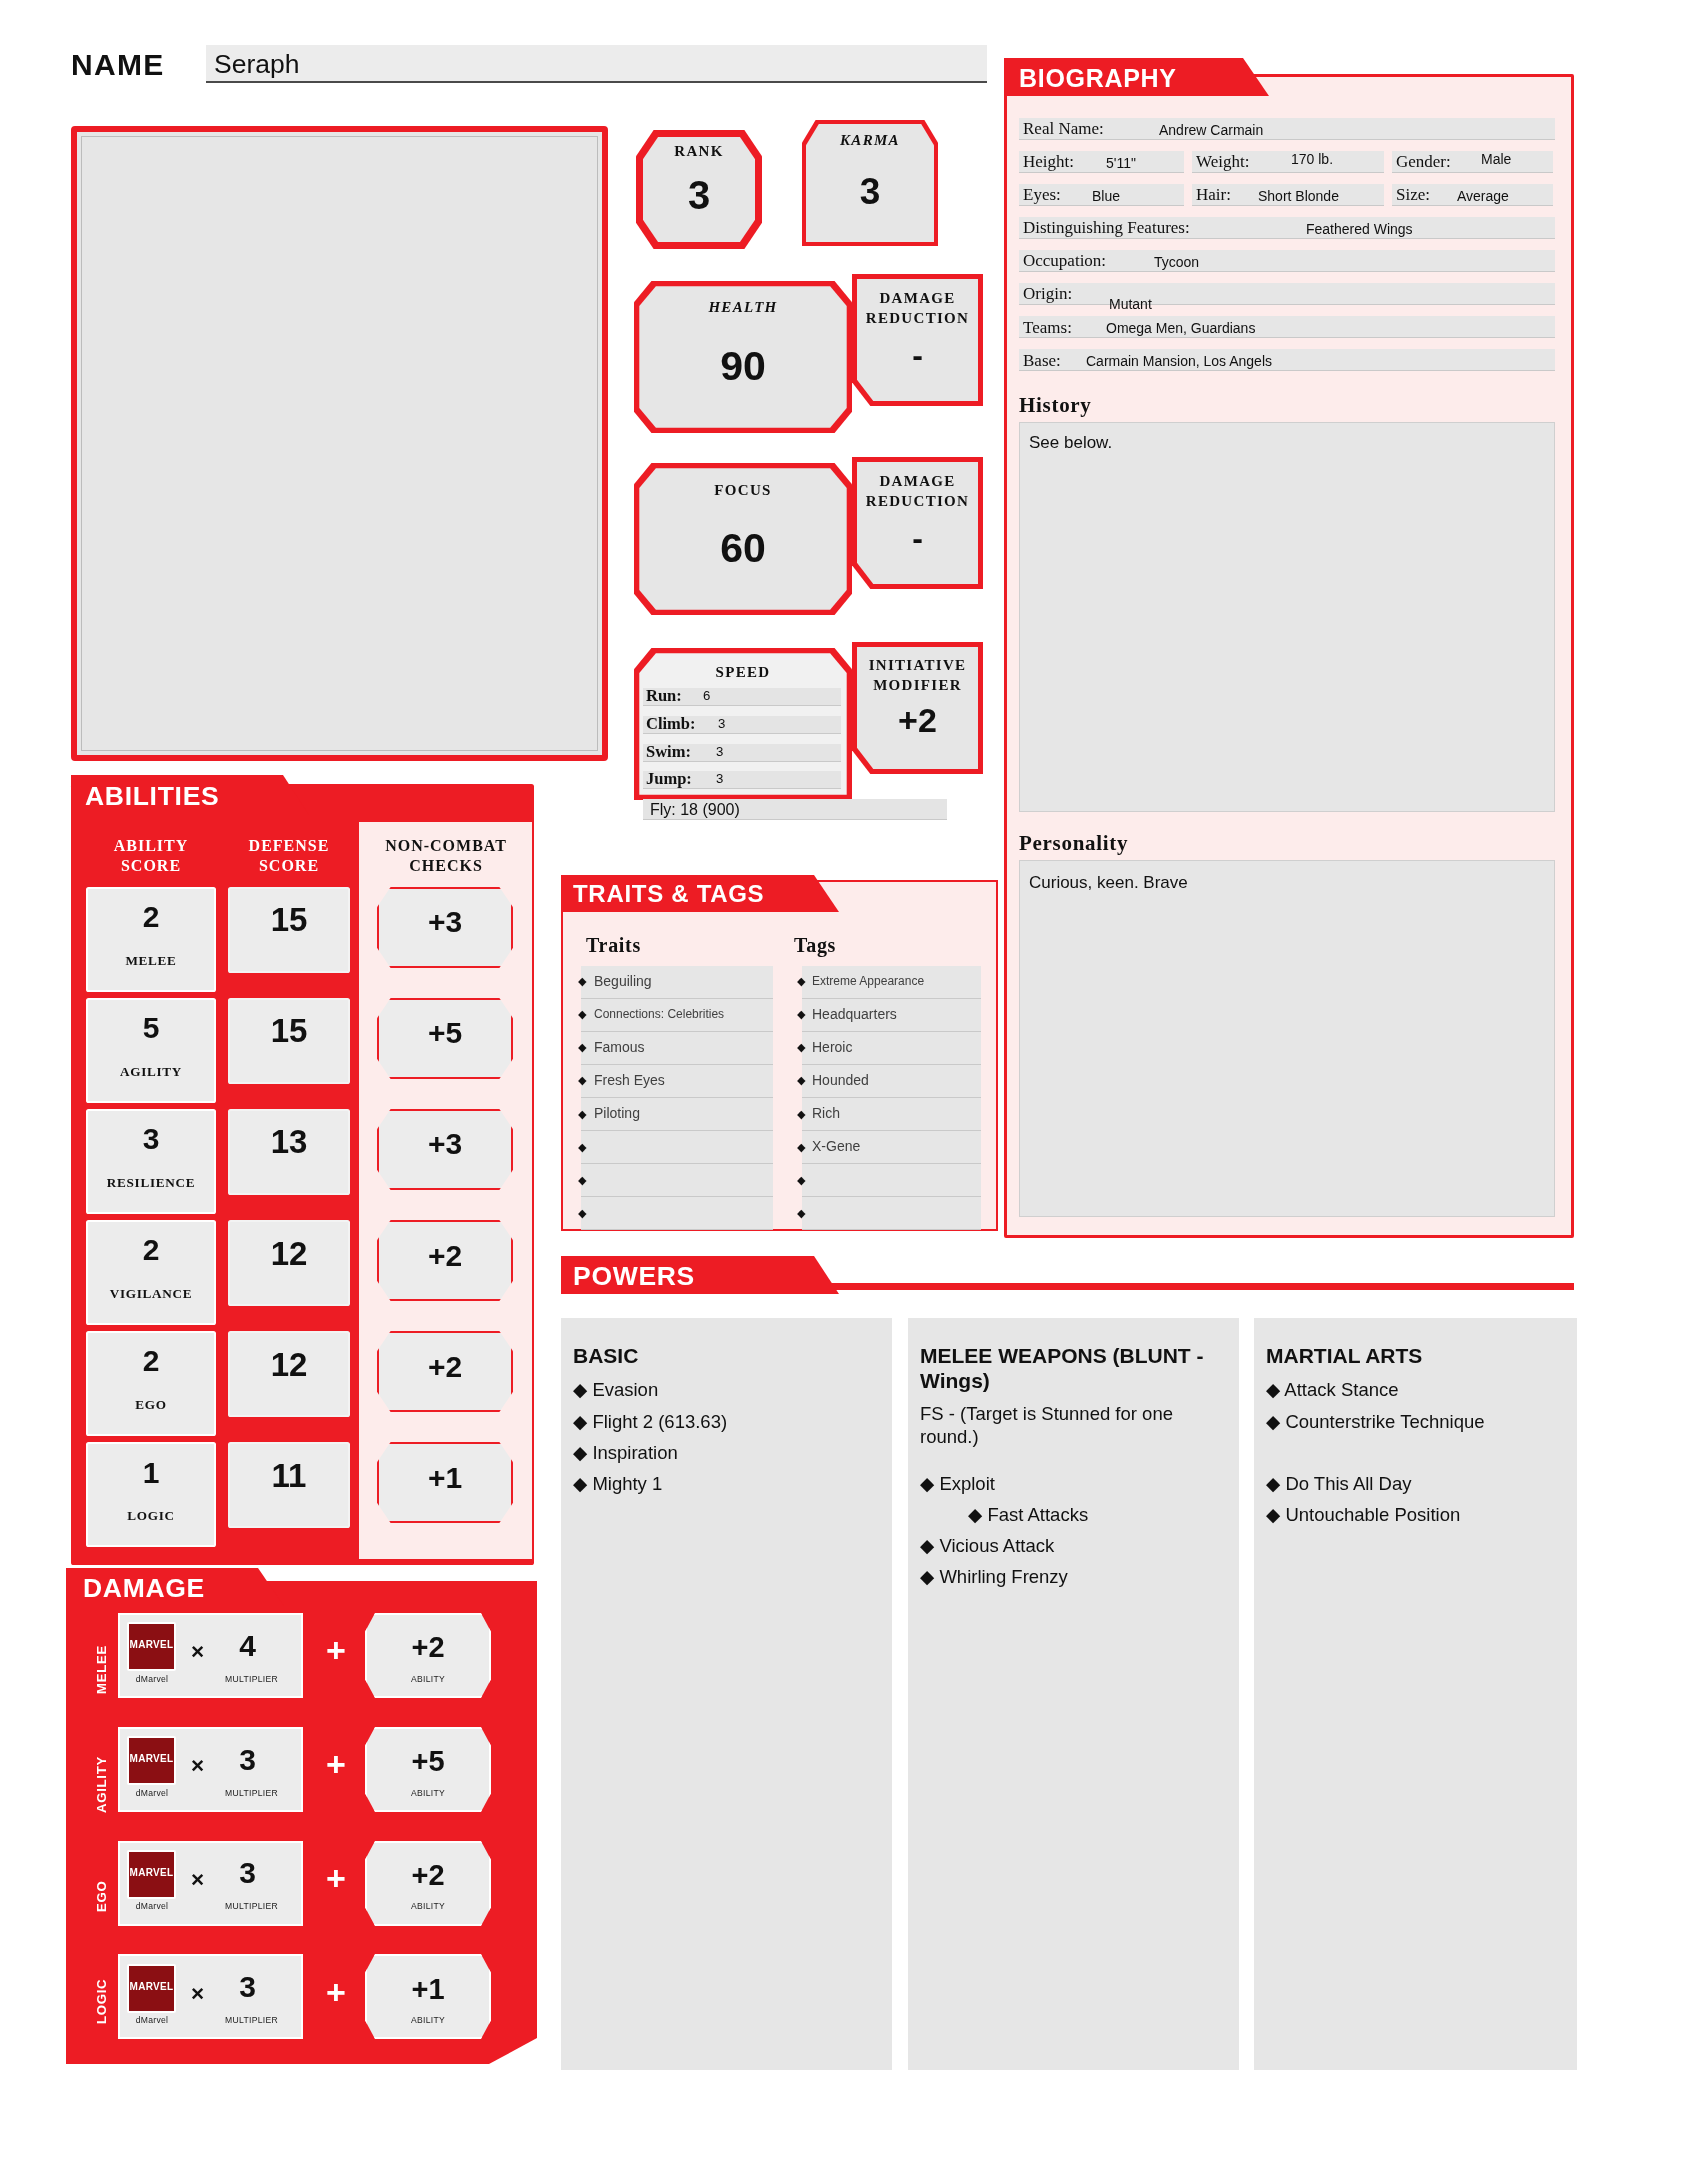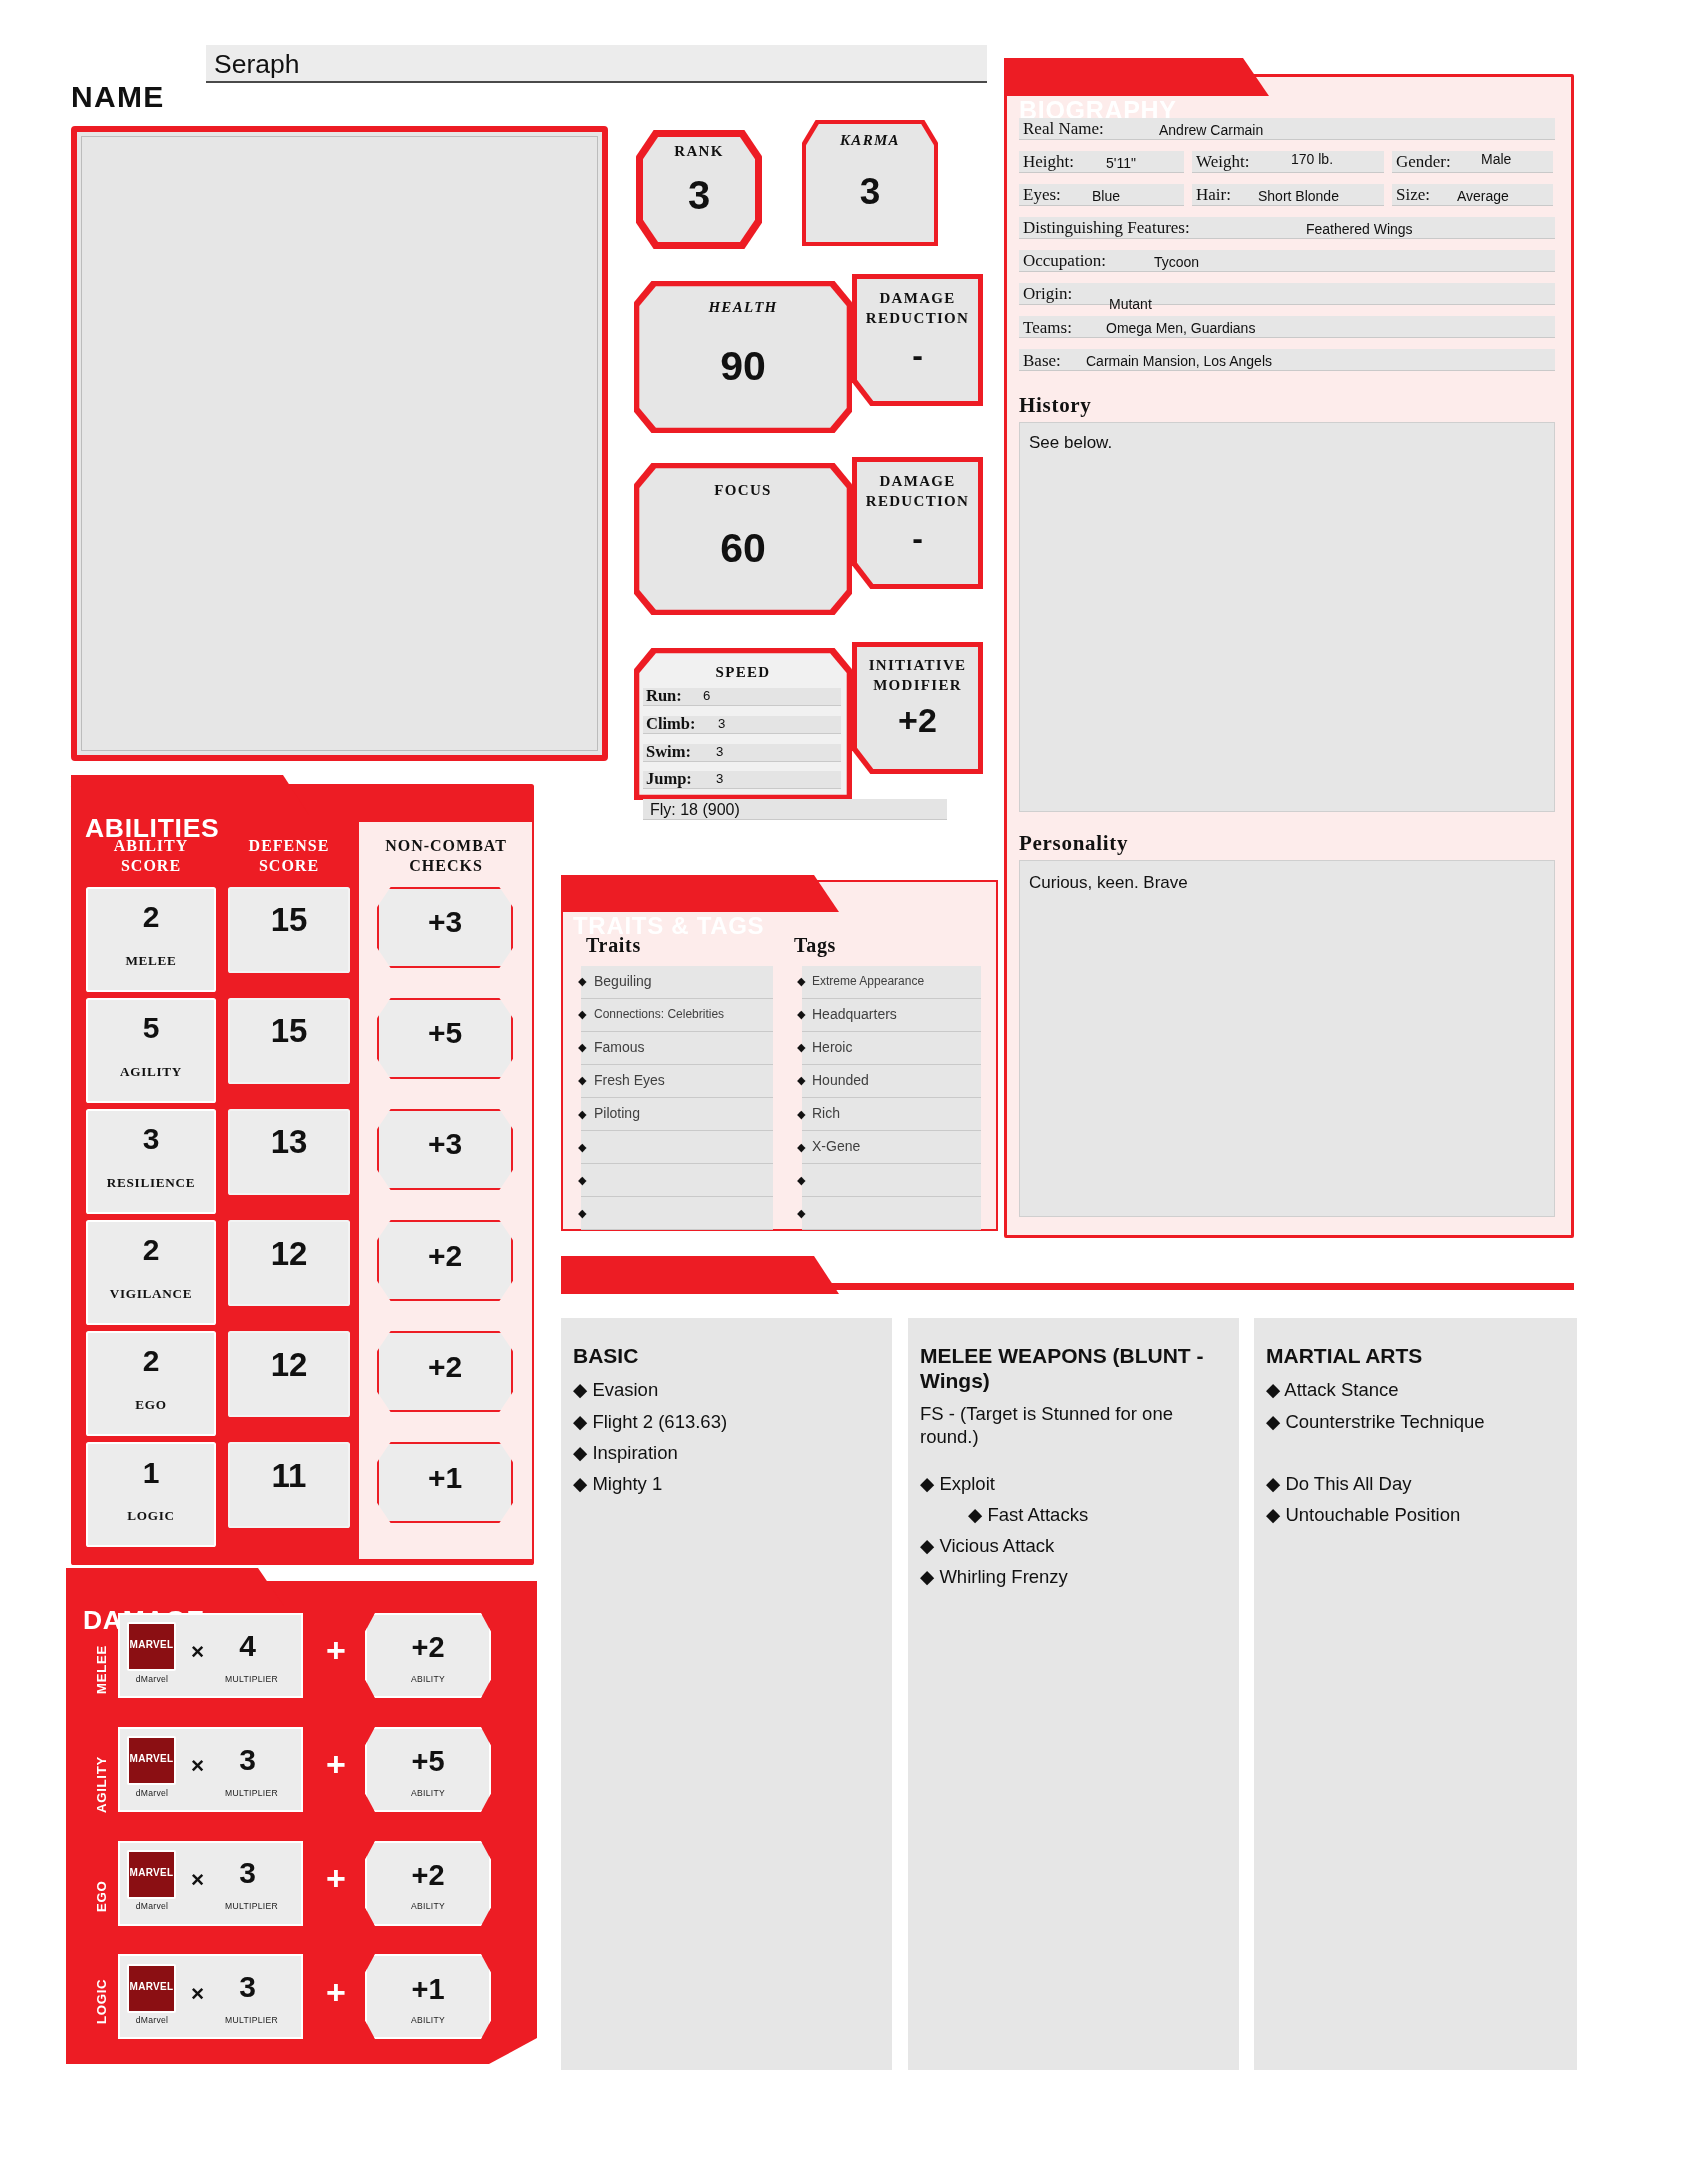--- a/index.html
+++ b/index.html
@@ -19,21 +19,20 @@
     position: absolute;
     left: 0; top: 0;
     width: 1687px;
     height: 2183px;
   }
   .hdr-block {
     position: absolute;
     font-family: "Liberation Sans", sans-serif;
     font-weight: bold;
     letter-spacing: 0.7px;
-    margin-top: 32px;
   }
 
   
   #name-label {
     left: 71px; top: 48px;
     font-size: 30px;
     letter-spacing: 1.3px;
     color: #111;
   }
   #name-value-box {

